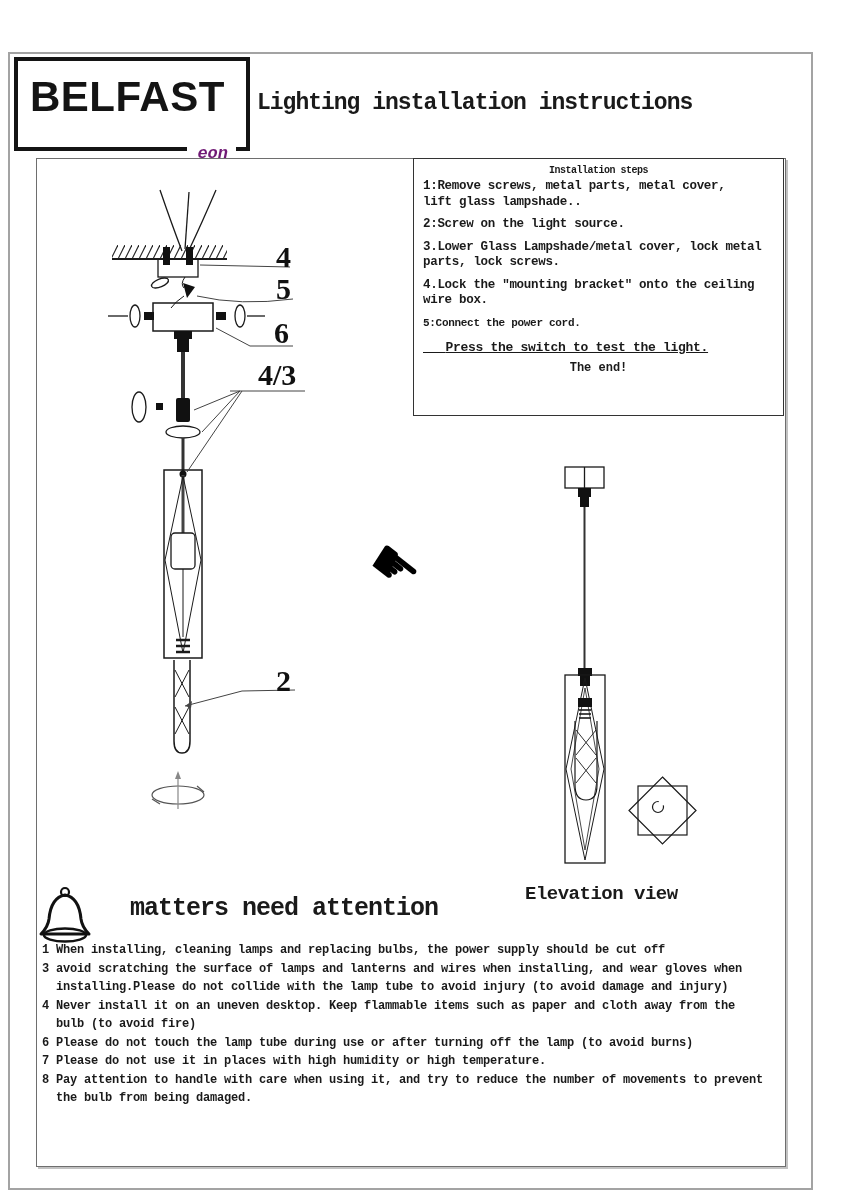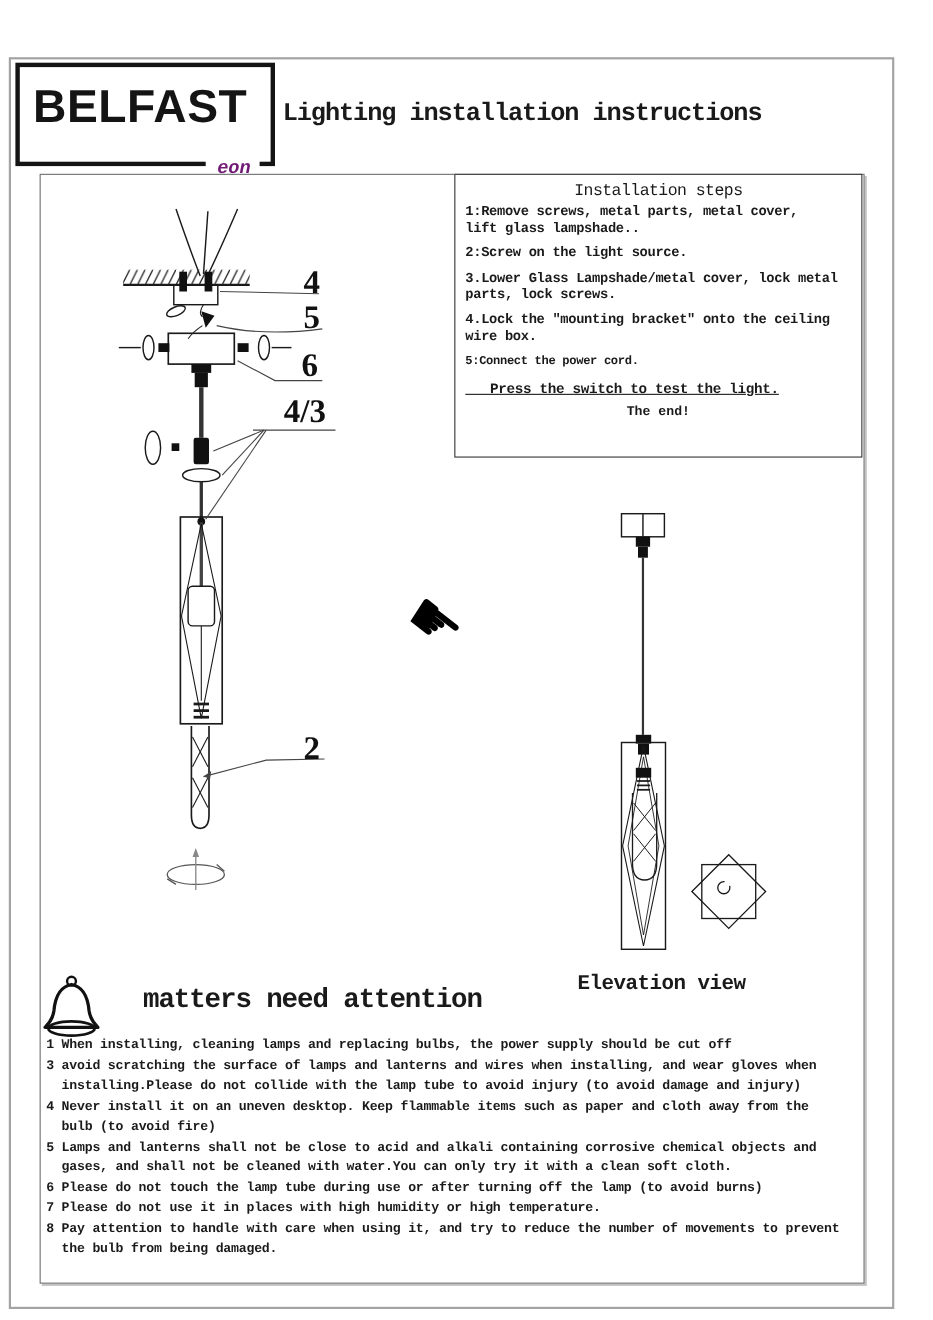--- a/index.html
+++ b/index.html
@@ -20,21 +20,21 @@
              font-size:17px;color:#701a75;font-style:italic;}
   .doc-title{left:257px;top:90px;font-size:23px;font-weight:bold;letter-spacing:-1px;}
 
   
   .inner-box{left:36px;top:158px;width:748px;height:1007px;border:1px solid #6e6e6e;
              box-shadow:2px 2px 0 #c2c2c2;background:#fff;}
 
   
   .steps-box{left:413px;top:158px;width:371px;height:258px;border:1px solid #333;background:#fff;
              box-sizing:border-box;padding:4px 9px;}
-  .steps-title{text-align:center;font-size:15px;font-weight:normal;margin:2px 0 3px 0;letter-spacing:-0.5px;}
+  .steps-title{text-align:center;font-size:10px;font-weight:bold;margin:2px 0 3px 0;letter-spacing:-0.5px;}
   .step{font-size:12.5px;font-weight:bold;letter-spacing:-0.3px;line-height:15.5px;margin:0 0 7px 0;}
   .step.small{font-size:11px;line-height:14px;}
   .press-line{font-size:13px;font-weight:bold;margin:10px 0 6px 0;letter-spacing:-0.3px;text-decoration:underline;}
   .end-line{text-align:center;font-size:12px;font-weight:bold;}
 
   
   svg{position:absolute;overflow:visible;}
   .part-label{font-family:"Liberation Serif","DejaVu Serif",serif;font-weight:bold;font-size:30px;color:#111;}
   .hand{left:370px;top:534px;font-family:"DejaVu Sans",sans-serif;font-size:56px;color:#000;
         transform:rotate(38deg);}
@@ -211,21 +211,19 @@
     </g>
   </svg>
   <div class="abs att-heading mono">matters need attention</div>
 
   <div class="abs att-list mono">
     <div class="att-item pre">1 When installing, cleaning lamps and replacing bulbs, the power supply should be cut off</div>
     <div class="att-item pre">3 avoid scratching the surface of lamps and lanterns and wires when installing, and wear gloves when
   installing.Please do not collide with the lamp tube to avoid injury (to avoid damage and injury)</div>
     <div class="att-item pre">4 Never install it on an uneven desktop. Keep flammable items such as paper and cloth away from the
   bulb (to avoid fire)</div>
-    <div class="att-item pre">5 Lamps and lanterns shall not be close to acid and alkali containing corrosive chemical objects and
-  gases, and shall not be cleaned with water.You can only try it with a clean soft cloth.</div>
     <div class="att-item pre">6 Please do not touch the lamp tube during use or after turning off the lamp (to avoid burns)</div>
     <div class="att-item pre">7 Please do not use it in places with high humidity or high temperature.</div>
     <div class="att-item pre">8 Pay attention to handle with care when using it, and try to reduce the number of movements to prevent
   the bulb from being damaged.</div>
   </div>
 
 </div>
 
 </body></html>

